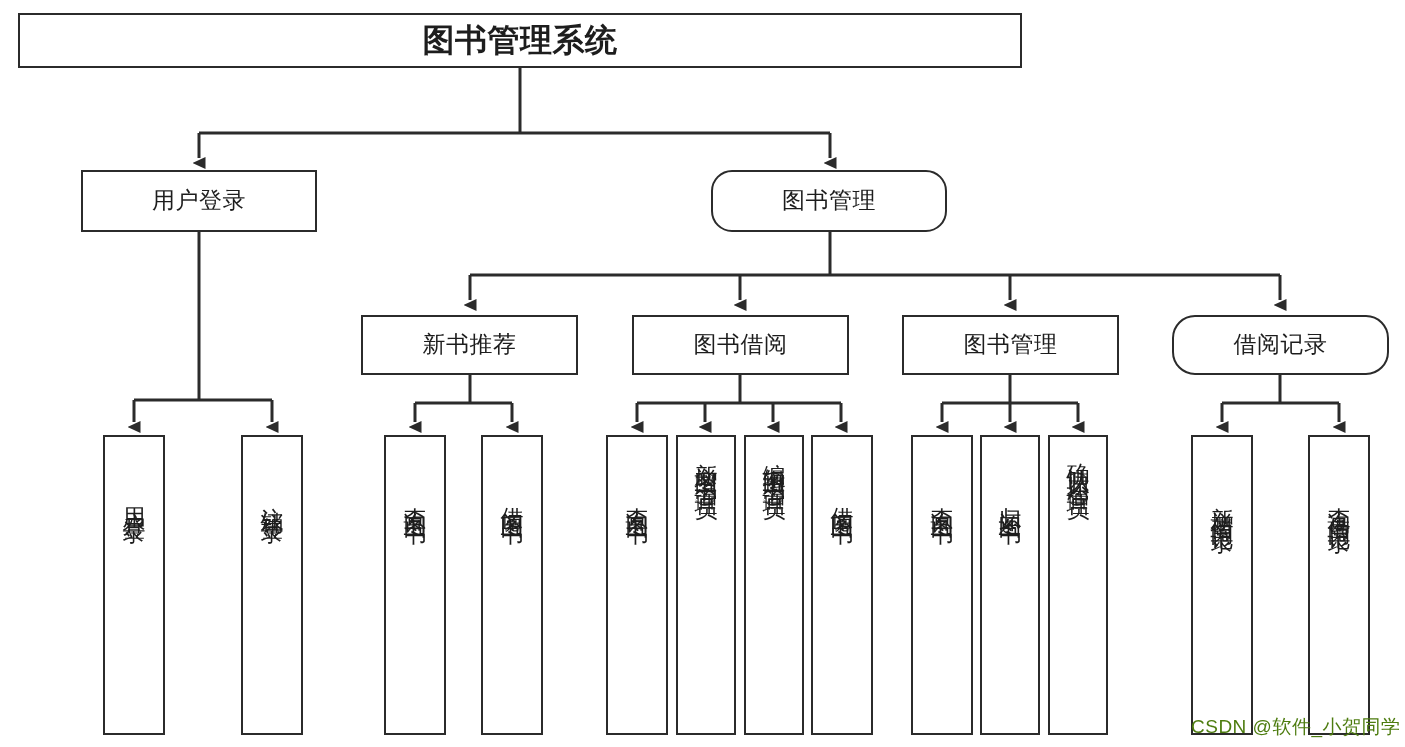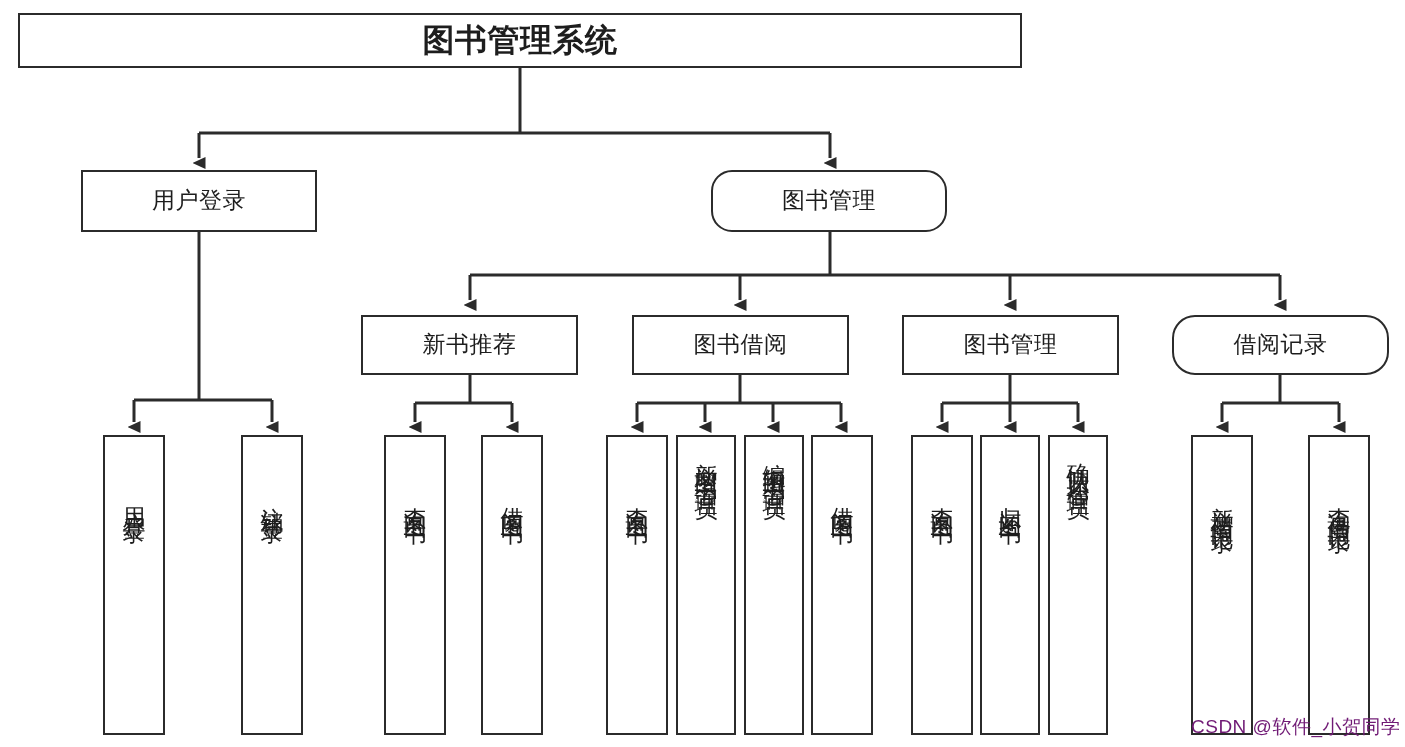--- a/index.html
+++ b/index.html
@@ -63,21 +63,21 @@
     padding-top: 8px;
   }
   .node.vertical.mid {
     padding-top: 52px;
   }
   .watermark {
     position: absolute;
     left: 1191px;
     top: 714px;
     font-size: 19px;
-    color: #701a75;
+    color: #4d7c0f;
     z-index: 5;
     white-space: pre;
     letter-spacing: 0.5px;
   }
 </style>
 </head>
 <body>
 
 <div id="diagram-root">
 

